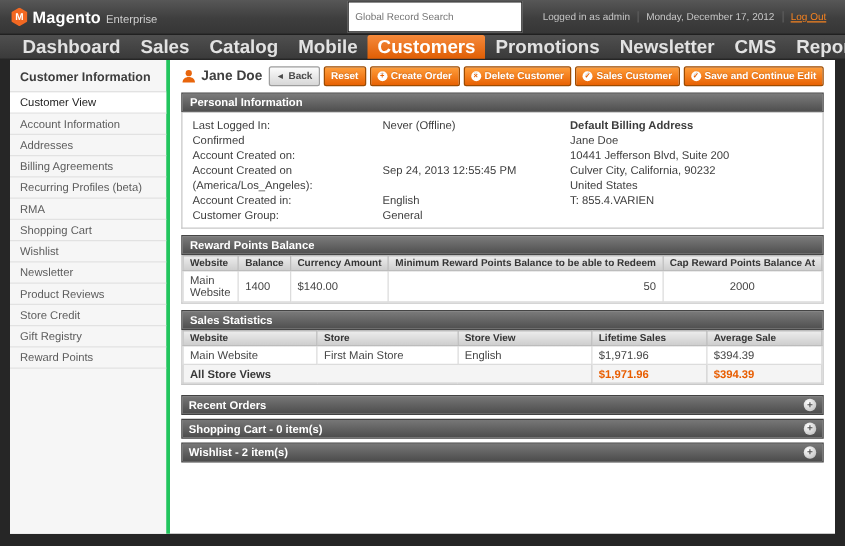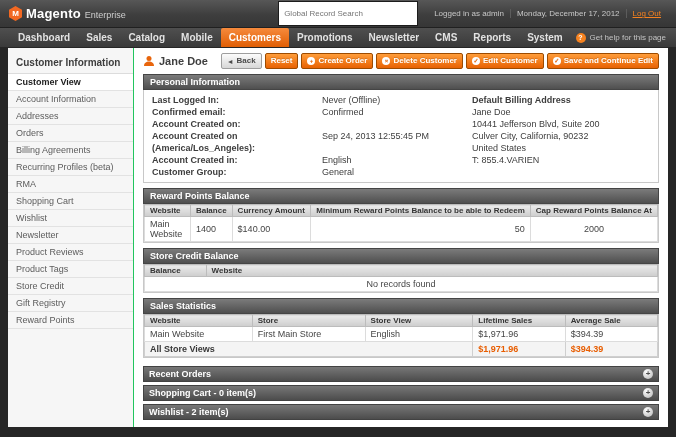--- a/index.html
+++ b/index.html
@@ -13,52 +13,52 @@
   .logo-text{color:#fff;font-size:13px;font-weight:bold;letter-spacing:.2px}
   .logo-sub{color:#cfcfcf;font-size:9px}
   .search{margin-left:auto;width:128px;height:15px;font-size:8px;padding:4px 5px;border:1px solid #1c1c1c;background:#fff;color:#555;font-family:inherit}
   .top-right{margin-left:10px;display:flex;align-items:flex-end;font-size:8px;color:#c8c8c8}
   .top-right .seg{padding:0 6px;border-left:1px solid #5c5c5c;white-space:nowrap}
   .top-right .seg:first-child{border-left:none}
   .logout{color:#f58220;text-decoration:underline;cursor:pointer}
 
   
   .navbar{height:19px;background:linear-gradient(#4f4f4f,#3a3a3a);display:flex;align-items:stretch;padding:0 10px;border-bottom:1px solid #262626}
-  .nav-item{font-size:10px;font-weight:bold;color:#e2e2e2;padding:0 8px;display:flex;align-items:center;cursor:pointer}
+  .nav-item{font-size:15px;font-weight:bold;color:#e2e2e2;padding:0 8px;display:flex;align-items:center;cursor:pointer}
   .nav-item.active{background:linear-gradient(#f68a3c,#e05e04);color:#fff;border-radius:2px 2px 0 0}
   .nav-help{margin-left:auto;display:flex;align-items:center;gap:4px;font-size:8px;color:#c4c4c4;cursor:pointer}
   .help-ico{width:10px;height:10px;border-radius:50%;background:#f58220;color:#fff;font-size:7px;font-weight:bold;display:flex;align-items:center;justify-content:center}
 
   
   .frame{display:flex;height:379px;margin:0 8px;background:#fff}
-  .sidebar{width:125px;background:#f6f6f6;border-right:1px solid #22c55e;padding-top:3px;flex-shrink:0}
+  .sidebar{width:125px;background:#f6f6f6;border-right:3px solid #22c55e;padding-top:3px;flex-shrink:0}
   .side-title{font-size:10px;font-weight:bold;color:#3d3d3d;padding:6px 8px 5px}
   .side-list{border-top:1px solid #dcdcdc}
   .side-item{font-size:9px;color:#5c5c5c;padding:3px 8px;border-bottom:1px solid #e2e2e2;cursor:pointer}
-  .side-item.active{background:#fff;color:#1c1c1c;font-weight:bold}
+  .side-item.active{background:#fff;color:#1c1c1c;font-weight:normal}
 
   .main{flex:1;padding:5px 9px 0;overflow:hidden}
   .page-head{display:flex;align-items:center;margin-bottom:5px}
   .page-title{display:flex;align-items:center;gap:4px;font-size:11px;font-weight:bold;color:#3f3f3f}
   .btns{margin-left:auto;display:flex;gap:3px}
   .btn{font-size:8px;font-weight:bold;padding:3px 5px;border-radius:2px;display:inline-flex;align-items:center;gap:3px;line-height:1;cursor:pointer;white-space:nowrap;font-family:inherit}
   .btn-gray{background:linear-gradient(#fcfcfc,#d7d7d7);border:1px solid #9e9e9e;color:#4a4a4a}
   .btn-orange{background:linear-gradient(#ff9d3a,#e86203);border:1px solid #9d4b00;color:#fff;text-shadow:0 -1px 0 rgba(0,0,0,.15)}
   .ico{width:8px;height:8px;border-radius:50%;background:#fff;color:#e86203;font-size:6px;font-weight:bold;display:inline-flex;align-items:center;justify-content:center;line-height:1;flex-shrink:0}
   .back-arrow{font-size:7px;color:#4a4a4a}
 
   .section{margin-bottom:5px}
   .sec-head{background:linear-gradient(#7b7b7b,#4f4f4f);border:1px solid #454545;color:#fff;font-size:9px;font-weight:bold;padding:2px 6px}
   .sec-body{border:1px solid #c8c8c8;border-top:none;background:#fff}
 
   .pi-body{display:flex;padding:4px 8px;font-size:9px;color:#3d3d3d}
   .pi-left{width:300px;flex-shrink:0}
   .pi-row{display:flex;line-height:12px}
-  .pi-label{width:170px;font-weight:bold;flex-shrink:0}
-  .pi-right{margin-left:20px;line-height:12px}
+  .pi-label{width:152px;font-weight:normal;flex-shrink:0}
+  .pi-right{margin-left:2px;line-height:12px}
   .pi-right .bt{font-weight:bold}
   .addr-line{display:block}
 
   table.tbl{width:100%;border-collapse:collapse;font-size:9px}
   .tbl th{background:linear-gradient(#ebebeb,#cdcdcd);border:1px solid #bcbcbc;padding:1px 5px;text-align:left;font-size:8px;color:#353535;white-space:nowrap}
   .tbl td{border:1px solid #dcdcdc;padding:2px 5px;color:#454545}
   .tc{text-align:right}.tr{text-align:center}
   .c-site{width:13%}.c-bal{width:8%}.c-cur{width:16%}.c-min{width:41%}.c-cap{width:22%}
   .c-scbal{width:12%}
   .c-s1{width:21%}.c-s2{width:22%}.c-s3{width:21%}.c-s4{width:18%}.c-s5{width:18%}
@@ -107,29 +107,27 @@
   </nav>
 
   <div class="frame">
 
     <aside class="sidebar">
       <div class="side-title">Customer Information</div>
       <div class="side-list">
         <div class="side-item active">Customer View</div>
         <div class="side-item">Account Information</div>
         <div class="side-item">Addresses</div>
-        <div class="side-item">Orders</div>
         <div class="side-item">Billing Agreements</div>
         <div class="side-item">Recurring Profiles (beta)</div>
         <div class="side-item">RMA</div>
         <div class="side-item">Shopping Cart</div>
         <div class="side-item">Wishlist</div>
         <div class="side-item">Newsletter</div>
         <div class="side-item">Product Reviews</div>
-        <div class="side-item">Product Tags</div>
         <div class="side-item">Store Credit</div>
         <div class="side-item">Gift Registry</div>
         <div class="side-item">Reward Points</div>
       </div>
     </aside>
 
     <main class="main">
 
       <div class="page-head">
         <div class="page-title">
@@ -150,39 +148,38 @@
           <button class="btn btn-orange">
             <span class="ico">+</span>
             <span>Create Order</span>
           </button>
           <button class="btn btn-orange">
             <span class="ico">×</span>
             <span>Delete Customer</span>
           </button>
           <button class="btn btn-orange">
             <span class="ico">✓</span>
-            <span>Edit Customer</span>
+            <span>Sales Customer</span>
           </button>
           <button class="btn btn-orange">
             <span class="ico">✓</span>
             <span>Save and Continue Edit</span>
           </button>
         </div>
       </div>
 
       <div class="section">
         <div class="sec-head">Personal Information</div>
         <div class="sec-body pi-body">
           <div class="pi-left">
             <div class="pi-row">
               <span class="pi-label">Last Logged In:</span>
               <span class="pi-value">Never (Offline)</span>
             </div>
             <div class="pi-row">
-              <span class="pi-label">Confirmed email:</span>
               <span class="pi-value">Confirmed</span>
             </div>
             <div class="pi-row">
               <span class="pi-label">Account Created on:</span>
               <span class="pi-value"></span>
             </div>
             <div class="pi-row">
               <span class="pi-label">Account Created on (America/Los_Angeles):</span>
               <span class="pi-value">Sep 24, 2013 12:55:45 PM</span>
             </div>
@@ -225,38 +222,20 @@
                 <td>1400</td>
                 <td>$140.00</td>
                 <td class="tc">50</td>
                 <td class="tr">2000</td>
               </tr>
             </tbody>
           </table>
         </div>
       </div>
 
-      <div class="section">
-        <div class="sec-head">Store Credit Balance</div>
-        <div class="sec-body">
-          <table class="tbl">
-            <thead>
-              <tr>
-                <th class="c-scbal">Balance</th>
-                <th>Website</th>
-              </tr>
-            </thead>
-            <tbody>
-              <tr>
-                <td class="empty-cell" colspan="2">No records found</td>
-              </tr>
-            </tbody>
-          </table>
-        </div>
-      </div>
 
       <div class="section">
         <div class="sec-head">Sales Statistics</div>
         <div class="sec-body">
           <table class="tbl">
             <thead>
               <tr>
                 <th class="c-s1">Website</th>
                 <th class="c-s2">Store</th>
                 <th class="c-s3">Store View</th>

